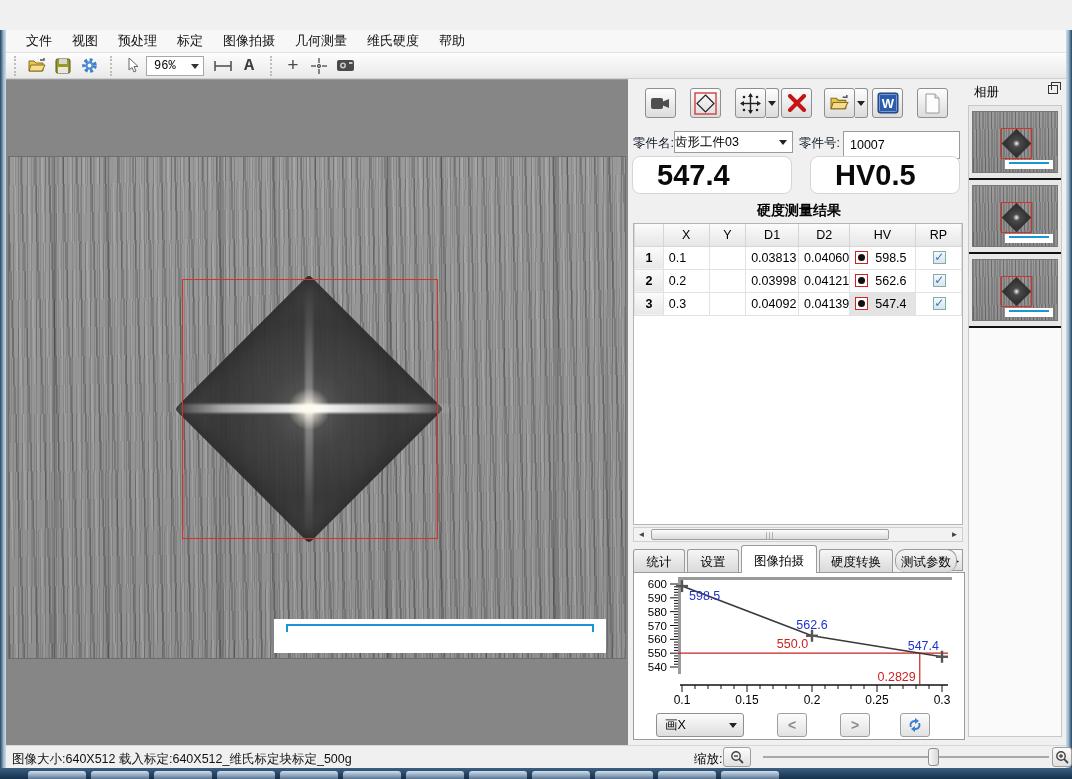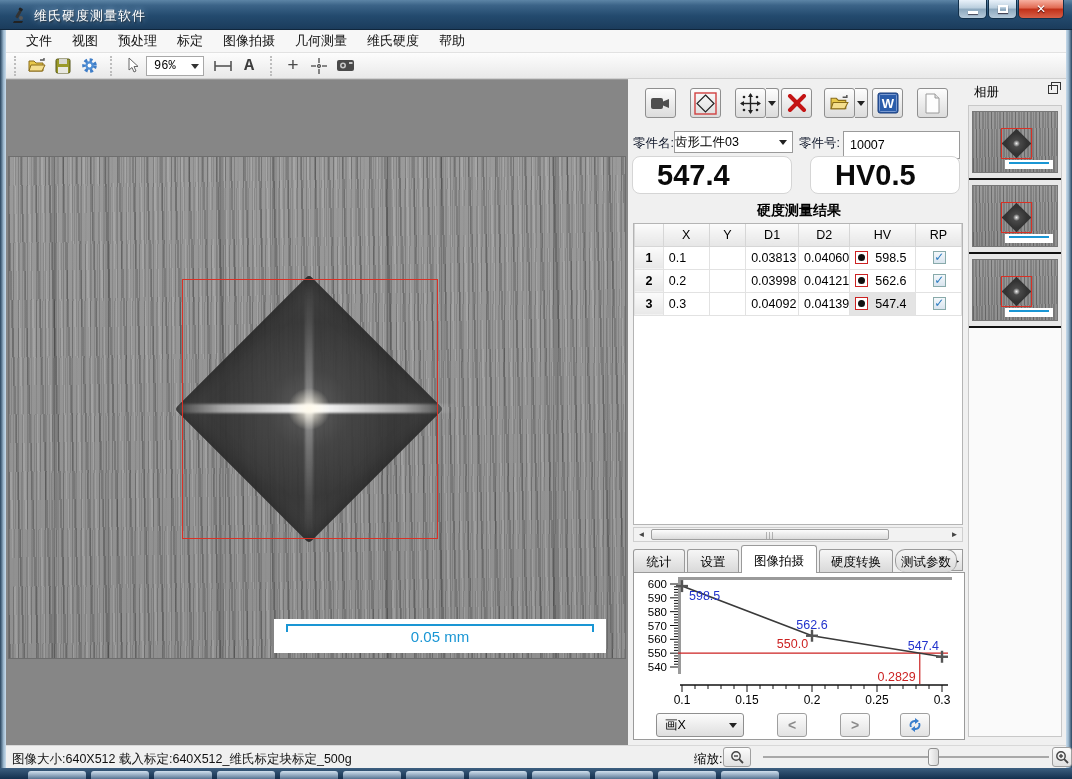--- a/index.html
+++ b/index.html
@@ -170,40 +170,20 @@
   .tk-btn { margin-top:3px; width:58px; height:8px; border-radius:3px 3px 0 0;
     background:linear-gradient(180deg,rgba(225,238,250,.9),rgba(150,180,210,.5)); }
 
   svg text { font-family:"Liberation Sans","DejaVu Sans",sans-serif; }
 </style>
 </head>
 <body>
 
 <div id="window">
 
-  <div class="titlebar">
-    <svg class="app-icon" viewBox="0 0 17 17">
-      <path d="M4 14 L13 14 L12 16 L3 16 Z" fill="#222"></path>
-      <rect x="7" y="3" width="3" height="8" rx="1" transform="rotate(30 8 7)" fill="#333"></rect>
-      <circle cx="11" cy="11" r="2" fill="#555"></circle>
-      <rect x="9" y="1" width="4" height="3" rx="1" transform="rotate(30 11 2)" fill="#222"></rect>
-    </svg>
-    <span class="title-text">维氏硬度测量软件</span>
-    <div class="winbtns">
-      <div class="winbtn min">
-          <div class="glyph-min"></div>
-        </div>
-      <div class="winbtn max">
-          <div class="glyph-max"></div>
-        </div>
-      <div class="winbtn close">
-          <div class="glyph-close">✕</div>
-        </div>
-    </div>
-  </div>
 
   <div class="edge-left"></div>
   <div class="edge-right"></div>
 
   <div class="menubar" id="menubar">
       <div class="menu-item">文件</div>
       <div class="menu-item">视图</div>
       <div class="menu-item">预处理</div>
       <div class="menu-item">标定</div>
       <div class="menu-item">图像拍摄</div>
@@ -283,21 +263,20 @@
 
   <div class="image-panel">
     <div class="photo">
       <div class="indent"></div>
       <div class="streak-v"></div>
       <div class="streak-h"></div>
       <div class="glow"></div>
       <div class="sel-box"></div>
       <div class="scalebar">
         <div class="bracket"></div>
-        <div class="lbl">0.05 mm</div>
       </div>
     </div>
   </div>
 
   <div class="rpanel">
 
     <div class="rp-btn" style="left:13px">
       <svg width="21" height="15" viewBox="0 0 21 15">
         <rect x="1" y="2" width="12" height="11" rx="2" fill="#4f4f4f"></rect>
         <polygon points="13,5.5 19,3 19,12 13,9.5" fill="#4f4f4f"></polygon>

